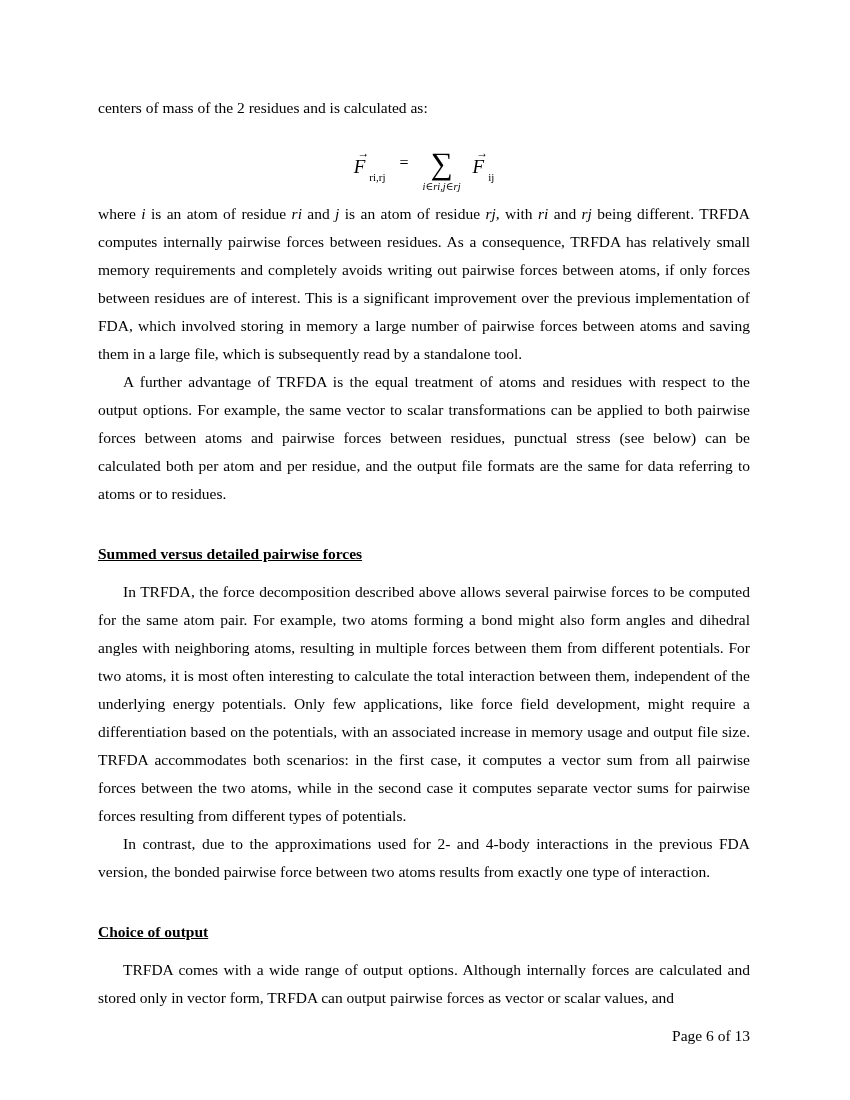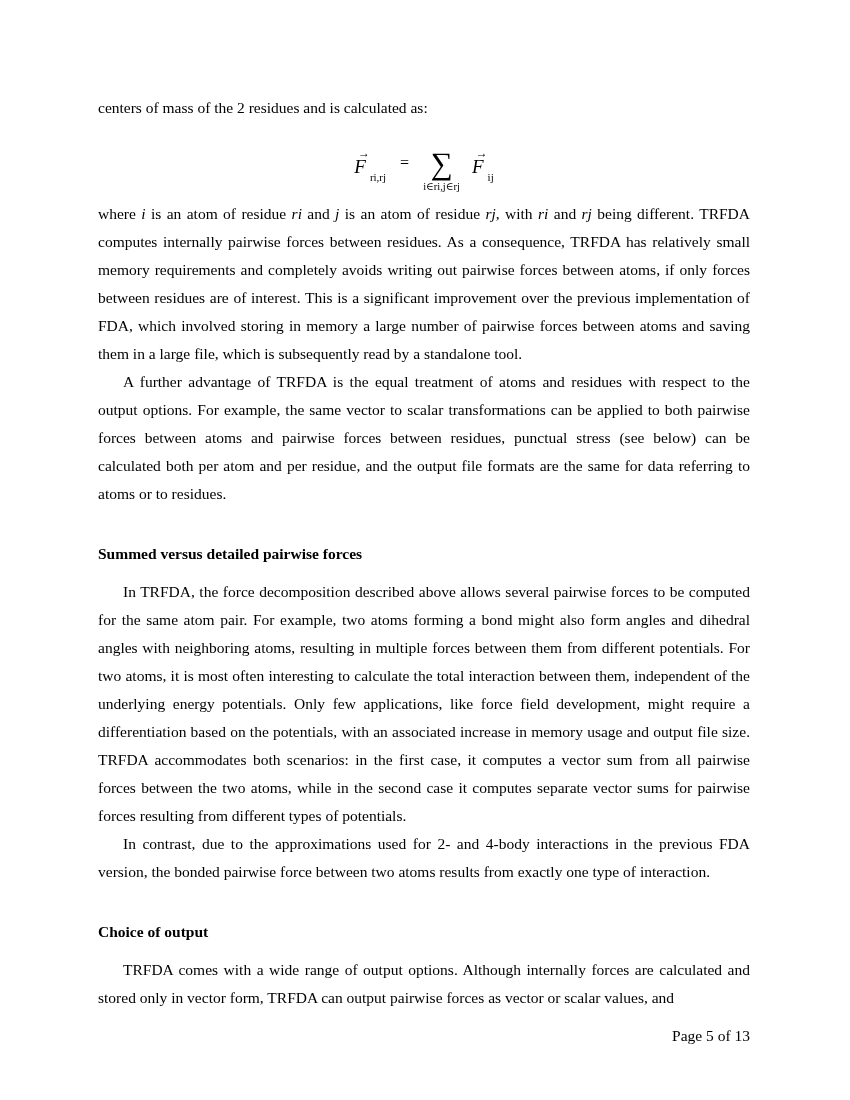--- a/index.html
+++ b/index.html
@@ -83,30 +83,32 @@
     align-items: center;
     margin-right: 12px;
     transform: translateY(7px);
   }
   .sigma {
     font-size: 31px;
     line-height: 32px;
   }
   .sum-limits {
     font-size: 10.5px;
+    font-style: italic;
     line-height: 13px;
     white-space: nowrap;
   }
   
   .section-heading {
     font-size: 15.5px;
     font-weight: bold;
     line-height: 28px;
     margin: 32px 0 10px 0;
     text-align: left;
+    text-decoration: underline;
   }
   
   .footer {
     position: absolute;
     right: 100px;
     top: 1022px;
     font-size: 15.5px;
     line-height: 28px;
   }
   i { font-style: italic; }
@@ -150,14 +152,14 @@
     <p class="body-text indent">In TRFDA, the force decomposition described above allows several pairwise forces to be computed for the same atom pair. For example, two atoms forming a bond might also form angles and dihedral angles with neighboring atoms, resulting in multiple forces between them from different potentials. For two atoms, it is most often interesting to calculate the total interaction between them, independent of the underlying energy potentials. Only few applications, like force field development, might require a differentiation based on the potentials, with an associated increase in memory usage and output file size. TRFDA accommodates both scenarios: in the first case, it computes a vector sum from all pairwise forces between the two atoms, while in the second case it computes separate vector sums for pairwise forces resulting from different types of potentials.</p>
 
     <p class="body-text indent">In contrast, due to the approximations used for 2- and 4-body interactions in the previous FDA version, the bonded pairwise force between two atoms results from exactly one type of interaction.</p>
 
     <h3 class="section-heading">Choice of output</h3>
 
     <p class="body-text indent">TRFDA comes with a wide range of output options. Although internally forces are calculated and stored only in vector form, TRFDA can output pairwise forces as vector or scalar values, and</p>
 
   </div>
 
-  <div class="footer">Page 5 of 13</div>
+  <div class="footer">Page 6 of 13</div>
 </div>
 
 </body></html>

